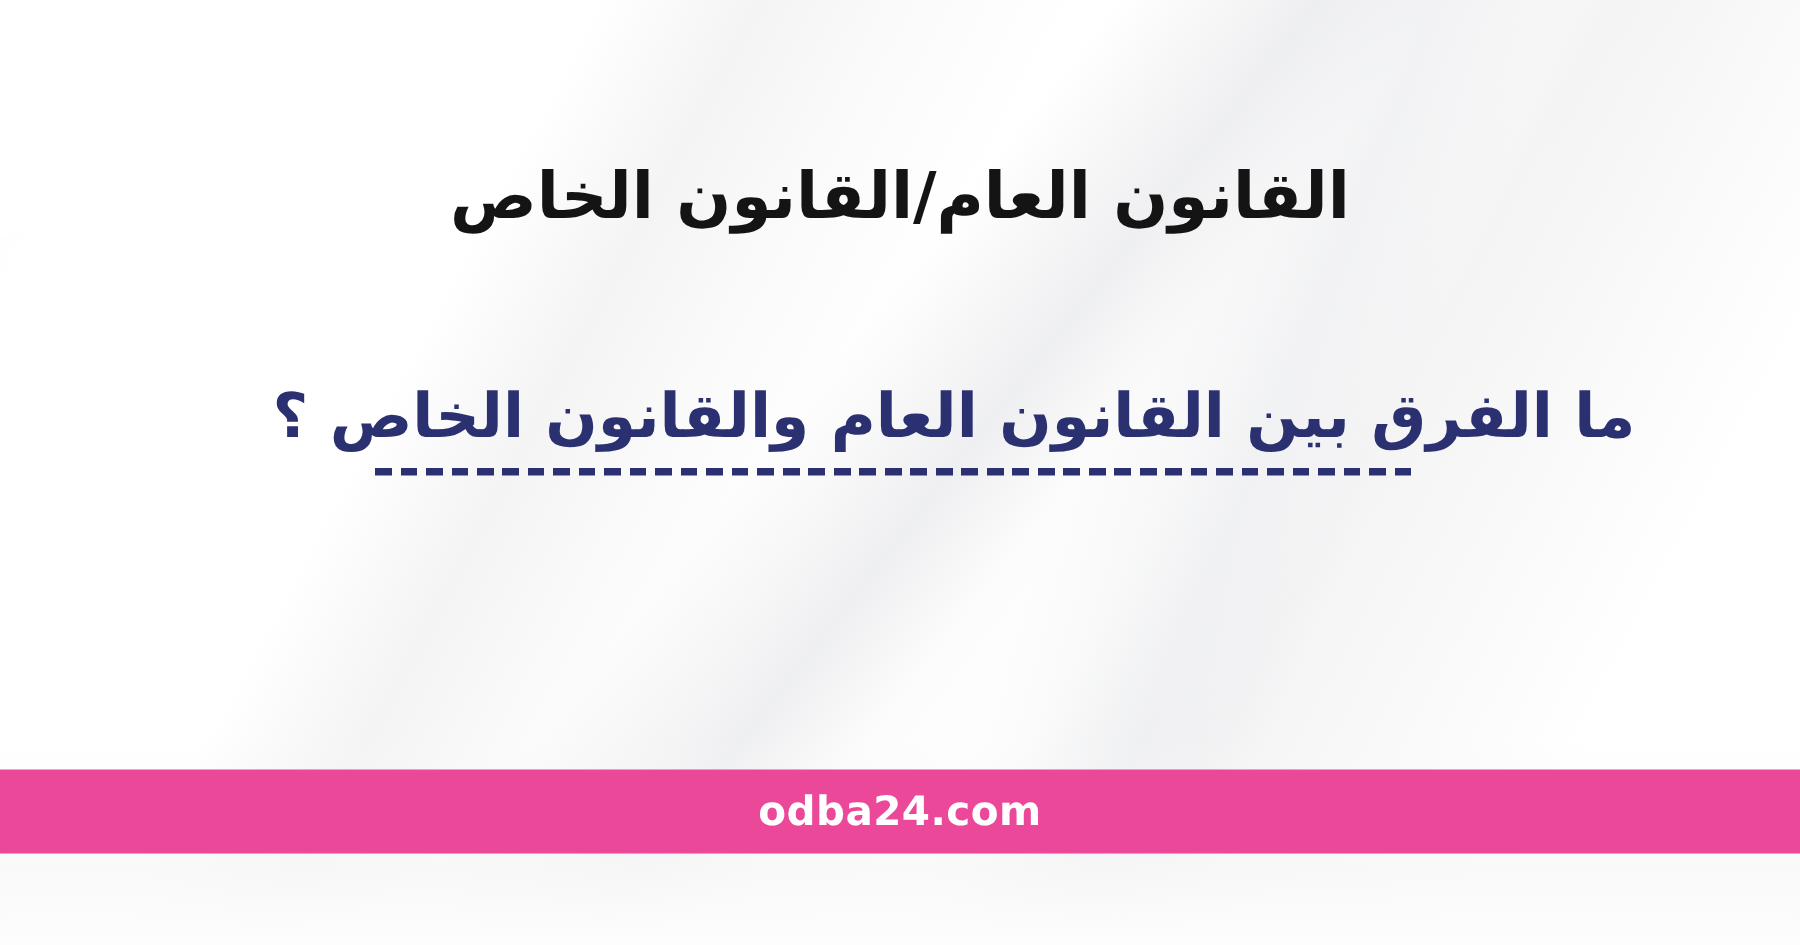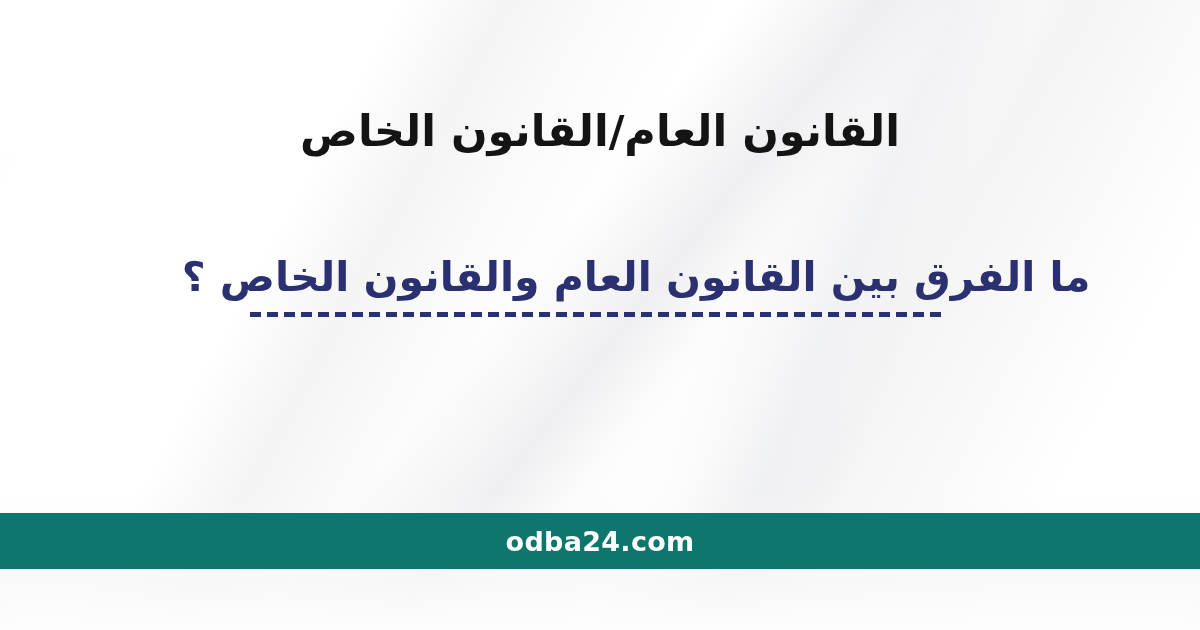--- a/index.html
+++ b/index.html
@@ -150,21 +150,21 @@
         rgba(255,255,255,0) 11px,
         rgba(255,255,255,0) 17px);
   }
 
   .footer-bar {
     position: absolute;
     left: 0;
     top: 513px;
     width: 1200px;
     height: 56px;
-    background: #0f766e;
+    background: #ec4899;
     display: flex;
     align-items: center;
     justify-content: center;
   }
 
   .footer-brand {
     color: #ffffff;
     font-size: 27px;
     font-weight: 700;
     letter-spacing: 0.3px;

